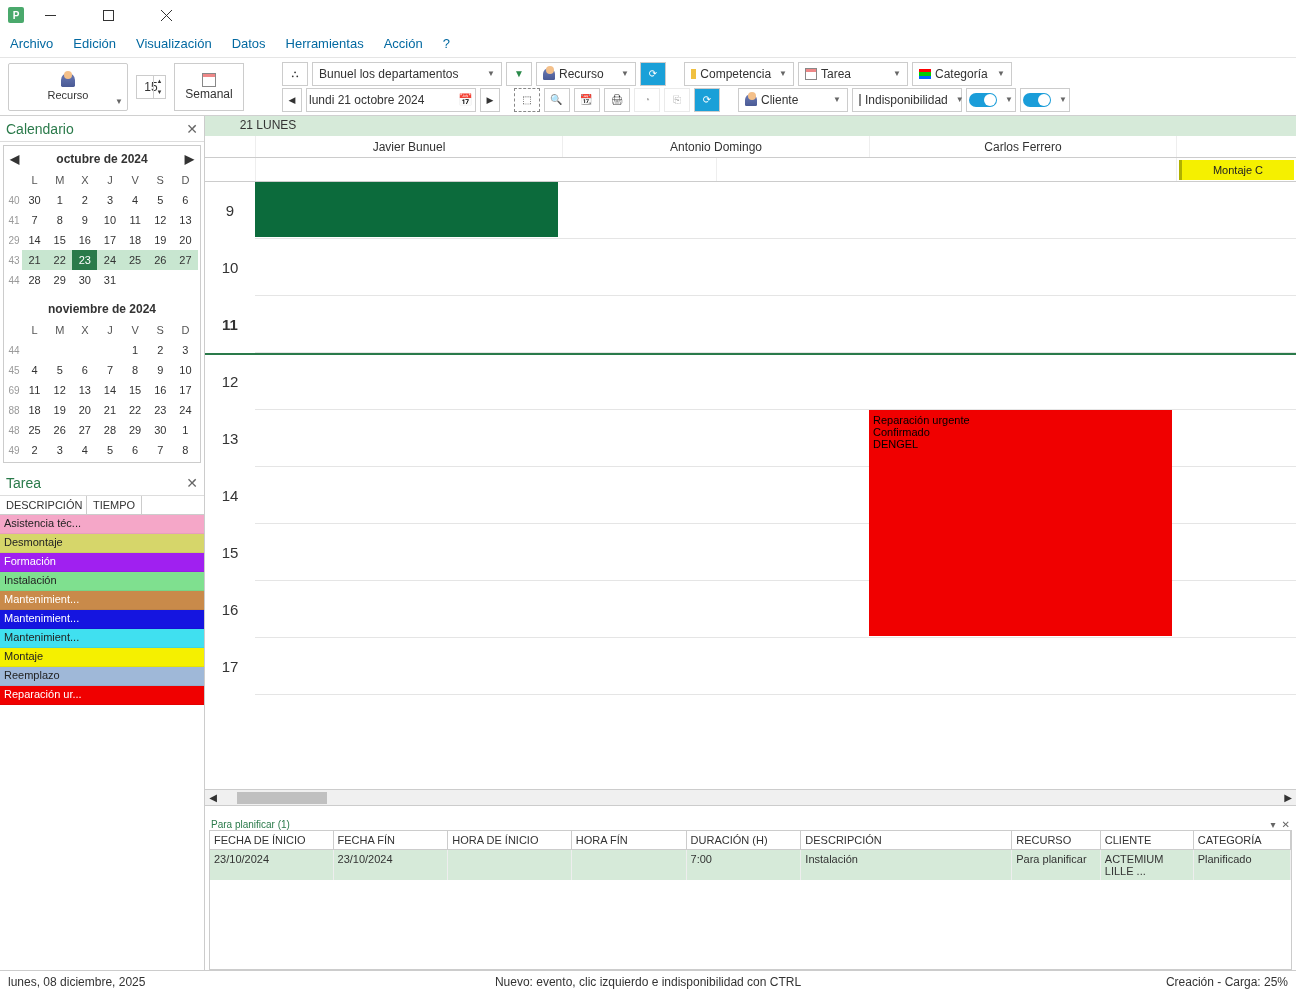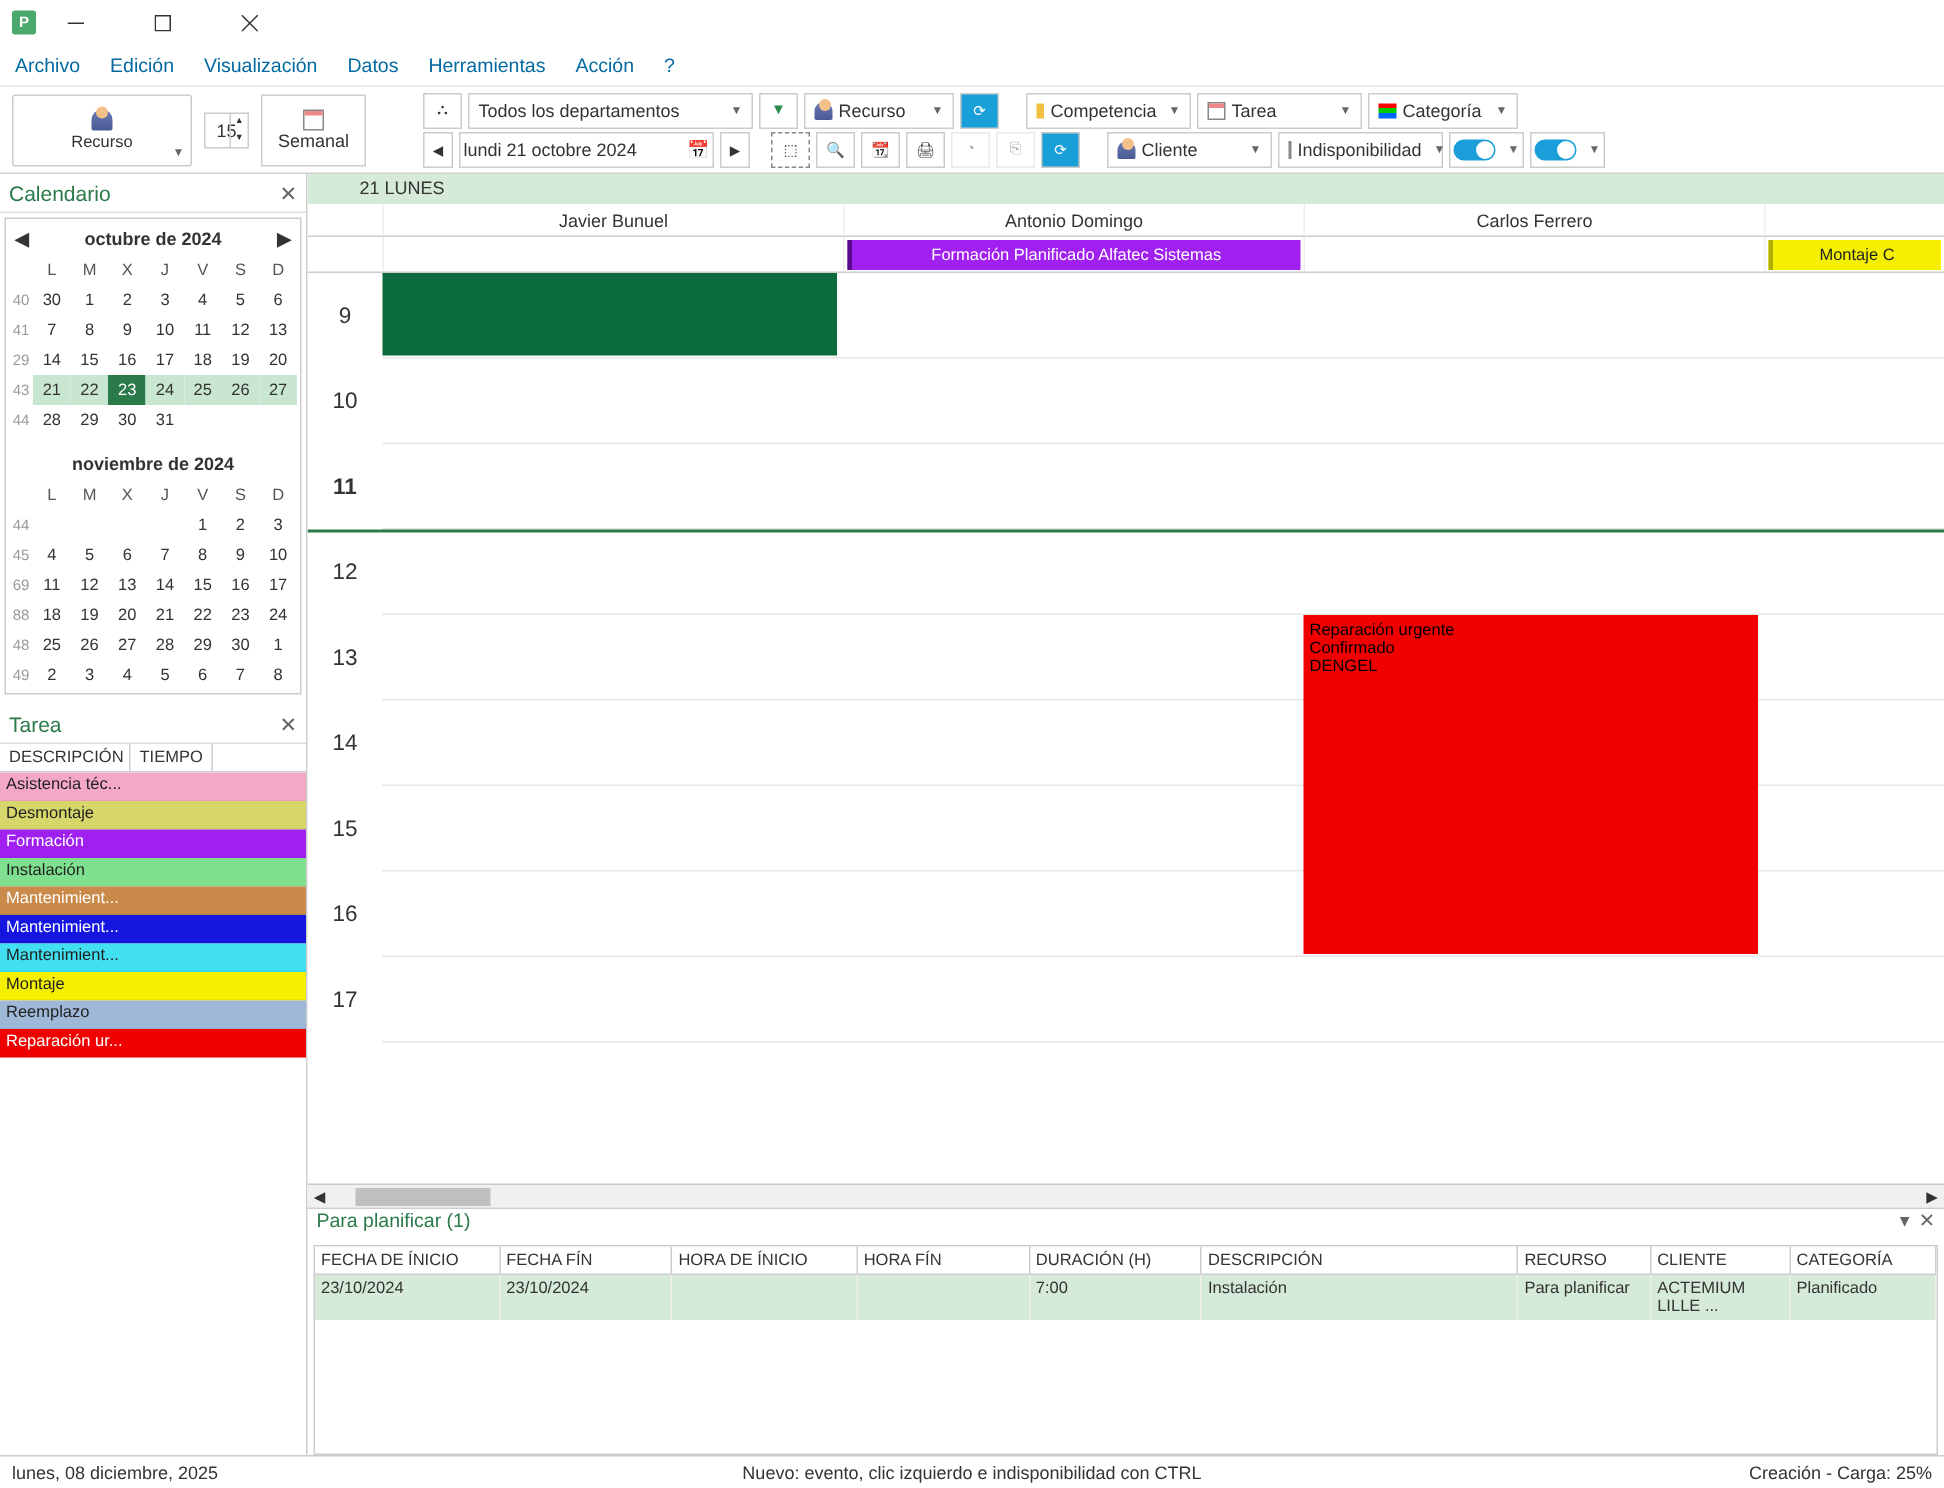--- a/index.html
+++ b/index.html
@@ -86,21 +86,21 @@
 .sched-lines{position:absolute;left:50px;right:0;top:0;}
 .sched-line{height:57px;border-bottom:1px solid #e5e5e5;}
 .nowline{position:absolute;left:0;right:0;height:2px;background:#2a7a4a;}
 .event{position:absolute;font-size:11px;padding:4px;overflow:hidden;}
 .hscroll{height:16px;background:#f0f0f0;border-top:1px solid #ccc;display:flex;align-items:center;}
 .hscroll .thumb{width:90px;height:12px;background:#c0c0c0;margin-left:16px;}
 .hscroll .arr{width:16px;text-align:center;font-size:10px;}
 
 
 .planif{border-top:1px solid #ccc;}
-.planif-head{height:24px;display:flex;align-items:flex-start;padding:0 6px;color:#2a7a4a;font-size:13px;}
+.planif-head{height:24px;display:flex;align-items:flex-end;padding:0 6px;color:#2a7a4a;font-size:10px;}
 .planif-head .icons{margin-left:auto;display:flex;gap:6px;color:#666;}
 .planif-table{border:1px solid #ccc;margin:0 4px;height:140px;overflow:auto;}
 .pt-hdr{display:flex;background:#fff;border-bottom:1px solid #ccc;font-size:11px;}
 .pt-hdr div{padding:3px 4px;border-right:1px solid #ccc;}
 .pt-row{display:flex;background:#d6ead9;font-size:11px;}
 .pt-row div{padding:3px 4px;border-right:1px solid #eee;}
 
 
 .status{height:22px;border-top:1px solid #ccc;display:flex;align-items:center;padding:0 8px;font-size:12px;}
 .status .mid{position:absolute;left:50%;transform:translateX(-50%);}
@@ -164,21 +164,21 @@
     <span class="ico ico-cal"></span>
     <span class="sub">Semanal</span>
   </div>
 
   <div style="width:30px;"></div>
 
   <div class="tb-right">
     <div class="tb-row">
       <div class="tb-sq">⛬</div>
       <div class="tb-sel" style="width:190px;">
-        <span>Todos los departamentos</span>
+        <span>Bunuel los departamentos</span>
           <span class="arr">▼</span>
       </div>
       <div class="tb-sq" style="color:#2a8a4a;">▼</div>
       <div class="tb-sel" style="width:100px;">
         <span class="ico ico-people" style="width:12px;height:12px;margin-right:4px;"></span>
         <span>Recurso</span>
           <span class="arr">▼</span>
       </div>
       <div class="tb-sq" style="background:#1aa0d8;color:#fff;">⟳</div>
       <div style="width:10px;"></div>
@@ -392,23 +392,20 @@
       <div class="sched-cols">
         <div class="sched-timecol"></div>
         <div class="sched-col">Javier Bunuel</div>
         <div class="sched-col">Antonio Domingo</div>
         <div class="sched-col">Carlos Ferrero</div>
         <div class="sched-col" style="flex:0 0 120px;"></div>
       </div>
       <div class="sched-allday" id="allday-row">
         <div class="sched-timecol"></div>
         <div class="sched-col"></div>
-        <div class="sched-col" style="overflow: hidden; justify-content: flex-start;">
-            <div class="evbar" style="background: rgb(160, 32, 240); color: rgb(255, 255, 255); border-left-color: rgb(90, 10, 144); width: 100%;">Formación Planificado Alfatec Sistemas</div>
-          </div>
         <div class="sched-col"></div>
         <div class="sched-col" style="flex: 0 0 120px; overflow: hidden; justify-content: flex-start;">
             <div class="evbar" style="background: rgb(245, 240, 0); color: rgb(34, 34, 34); border-left-color: rgb(176, 176, 0); width: 200%;">Montaje C</div>
           </div>
       </div>
       <div class="sched-body" id="sched-body">
         <div class="sched-hrs" id="sched-hrs">
             <div class="sched-hr">9</div>
             <div class="sched-hr">10</div>
             <div class="sched-hr bold">11</div>

